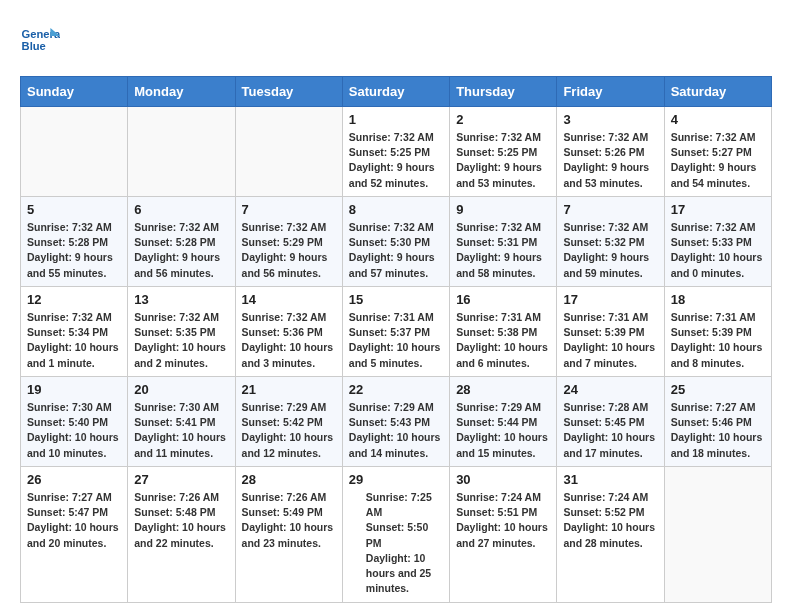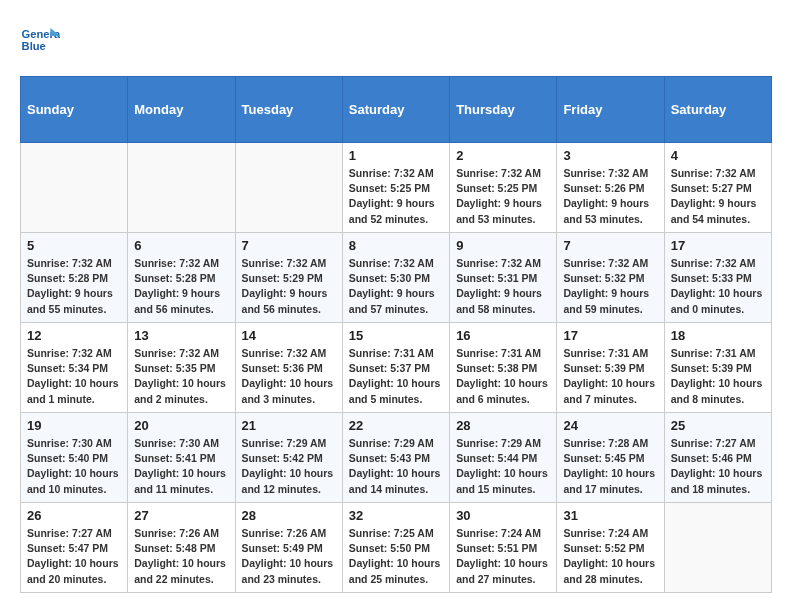--- a/index.html
+++ b/index.html
@@ -48,21 +48,21 @@
     table {
       width: 100%;
       border-collapse: collapse;
       table-layout: fixed;
     }
     thead th {
       background-color: #3b7fcc;
       color: #fff;
       font-size: 13px;
       font-weight: bold;
-      padding: 25px 6px;
+      padding: 7px 6px;
       text-align: left;
       border: 1px solid #2e6ab5;
     }
     tbody td {
       border: 1px solid #ccc;
       vertical-align: top;
       padding: 5px 6px;
       height: 90px;
       background: #fff;
     }
@@ -293,22 +293,22 @@
 Sunset: 5:48 PM
 Daylight: 10 hours and 22 minutes.</div>
         </td>
         <td>
           <div class="day-number">28</div>
           <div class="day-info" style="white-space: pre-line;">Sunrise: 7:26 AM
 Sunset: 5:49 PM
 Daylight: 10 hours and 23 minutes.</div>
         </td>
         <td>
-          <div class="day-number">32</div>
-          <div class="day-info" style="white-space: pre-line;">Sunrise: 7:25 AM
+          <div class="day-number">29</div>
+          <div class="day-info" style="white-space: pre-line; margin-left: 17px;">Sunrise: 7:25 AM
 Sunset: 5:50 PM
 Daylight: 10 hours and 25 minutes.</div>
         </td>
         <td>
           <div class="day-number">30</div>
           <div class="day-info" style="white-space: pre-line;">Sunrise: 7:24 AM
 Sunset: 5:51 PM
 Daylight: 10 hours and 27 minutes.</div>
         </td>
         <td>

